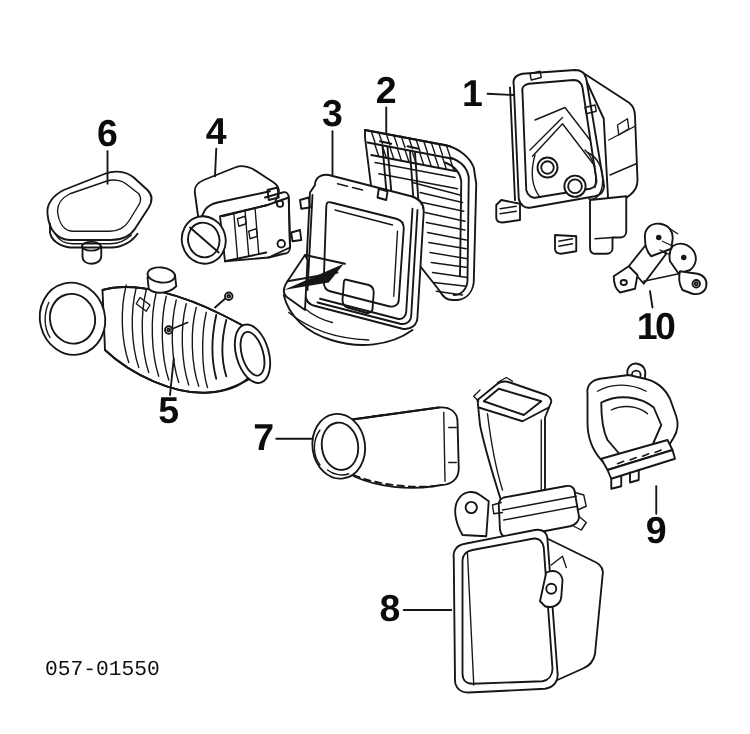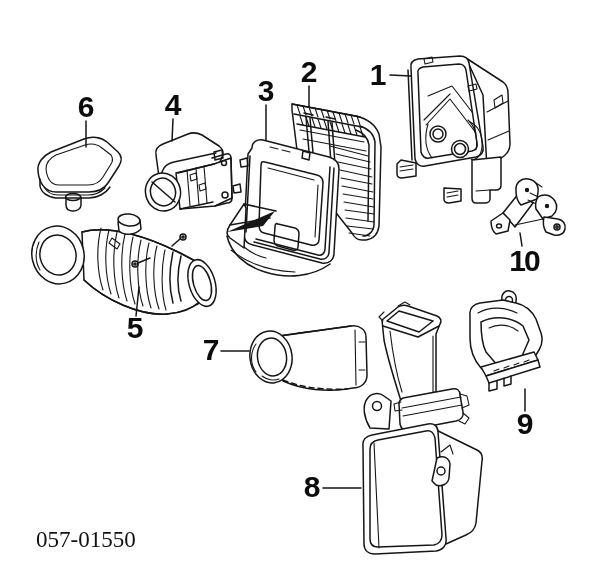--- a/index.html
+++ b/index.html
@@ -7,22 +7,22 @@
           font-family:"Liberation Sans", sans-serif;}
   svg{position:absolute;left:0;top:0;}
   svg path, svg ellipse, svg circle, svg line, svg polyline{
     stroke:#161616;fill:none;stroke-width:1.5;stroke-linecap:round;stroke-linejoin:round;}
   .fillw{fill:#ffffff;}
   .dark{fill:#161616;stroke:none;}
   .thin{stroke-width:1.1;}
   .dash{stroke-dasharray:5 4;}
   .callout-num{font-family:"Liberation Sans", sans-serif;font-weight:bold;font-size:30px;
     fill:#0c0c0c;stroke:none;text-anchor:middle;}
-  .code-text{position:absolute;left:36px;top:527px;font-size:23px;letter-spacing:0px;
-    color:#111111;font-family:Liberation Serif, serif;}
+  .code-text{position:absolute;left:36px;top:527px;font-size:17px;letter-spacing:0px;
+    color:#111111;font-family:Liberation Mono, monospace;}
 </style>
 </head>
 <body>
 
 <div class="canvas">
 
 <svg width="600" height="587" viewBox="0 0 600 587">
 
   <g>
     <path class="fillw" d="M292,104 L356,116 C368,119 376,126 379,134 L381,147 L379,226

